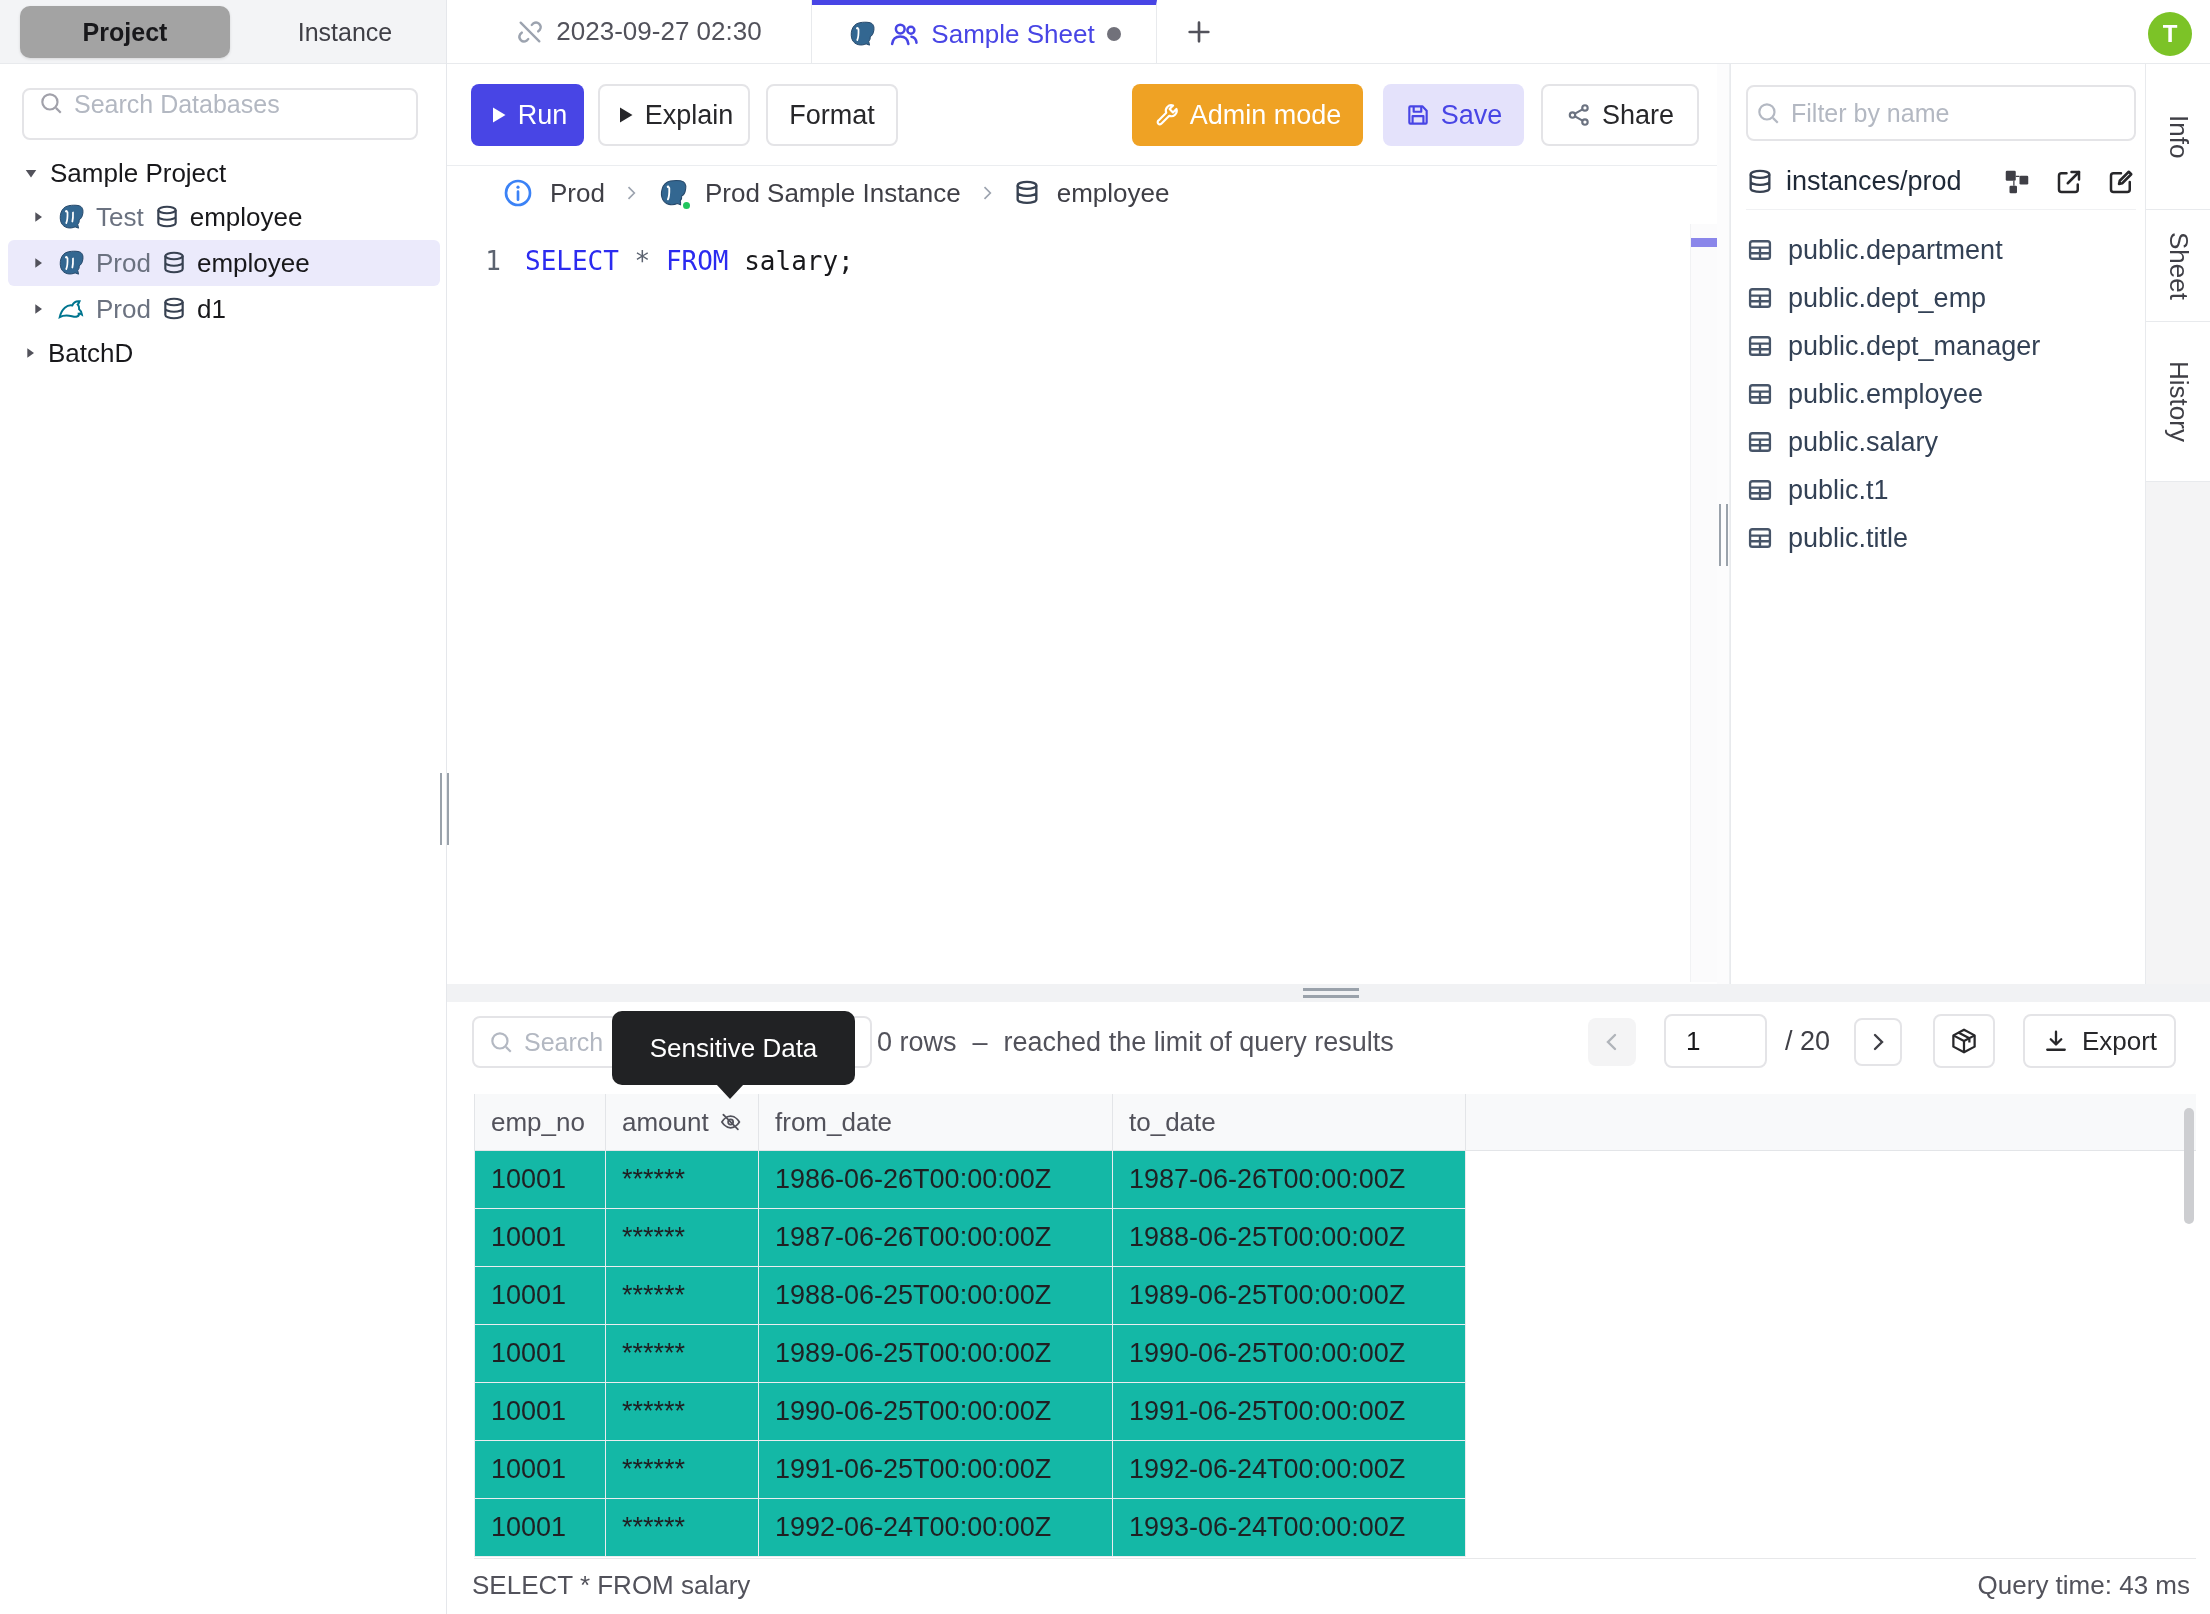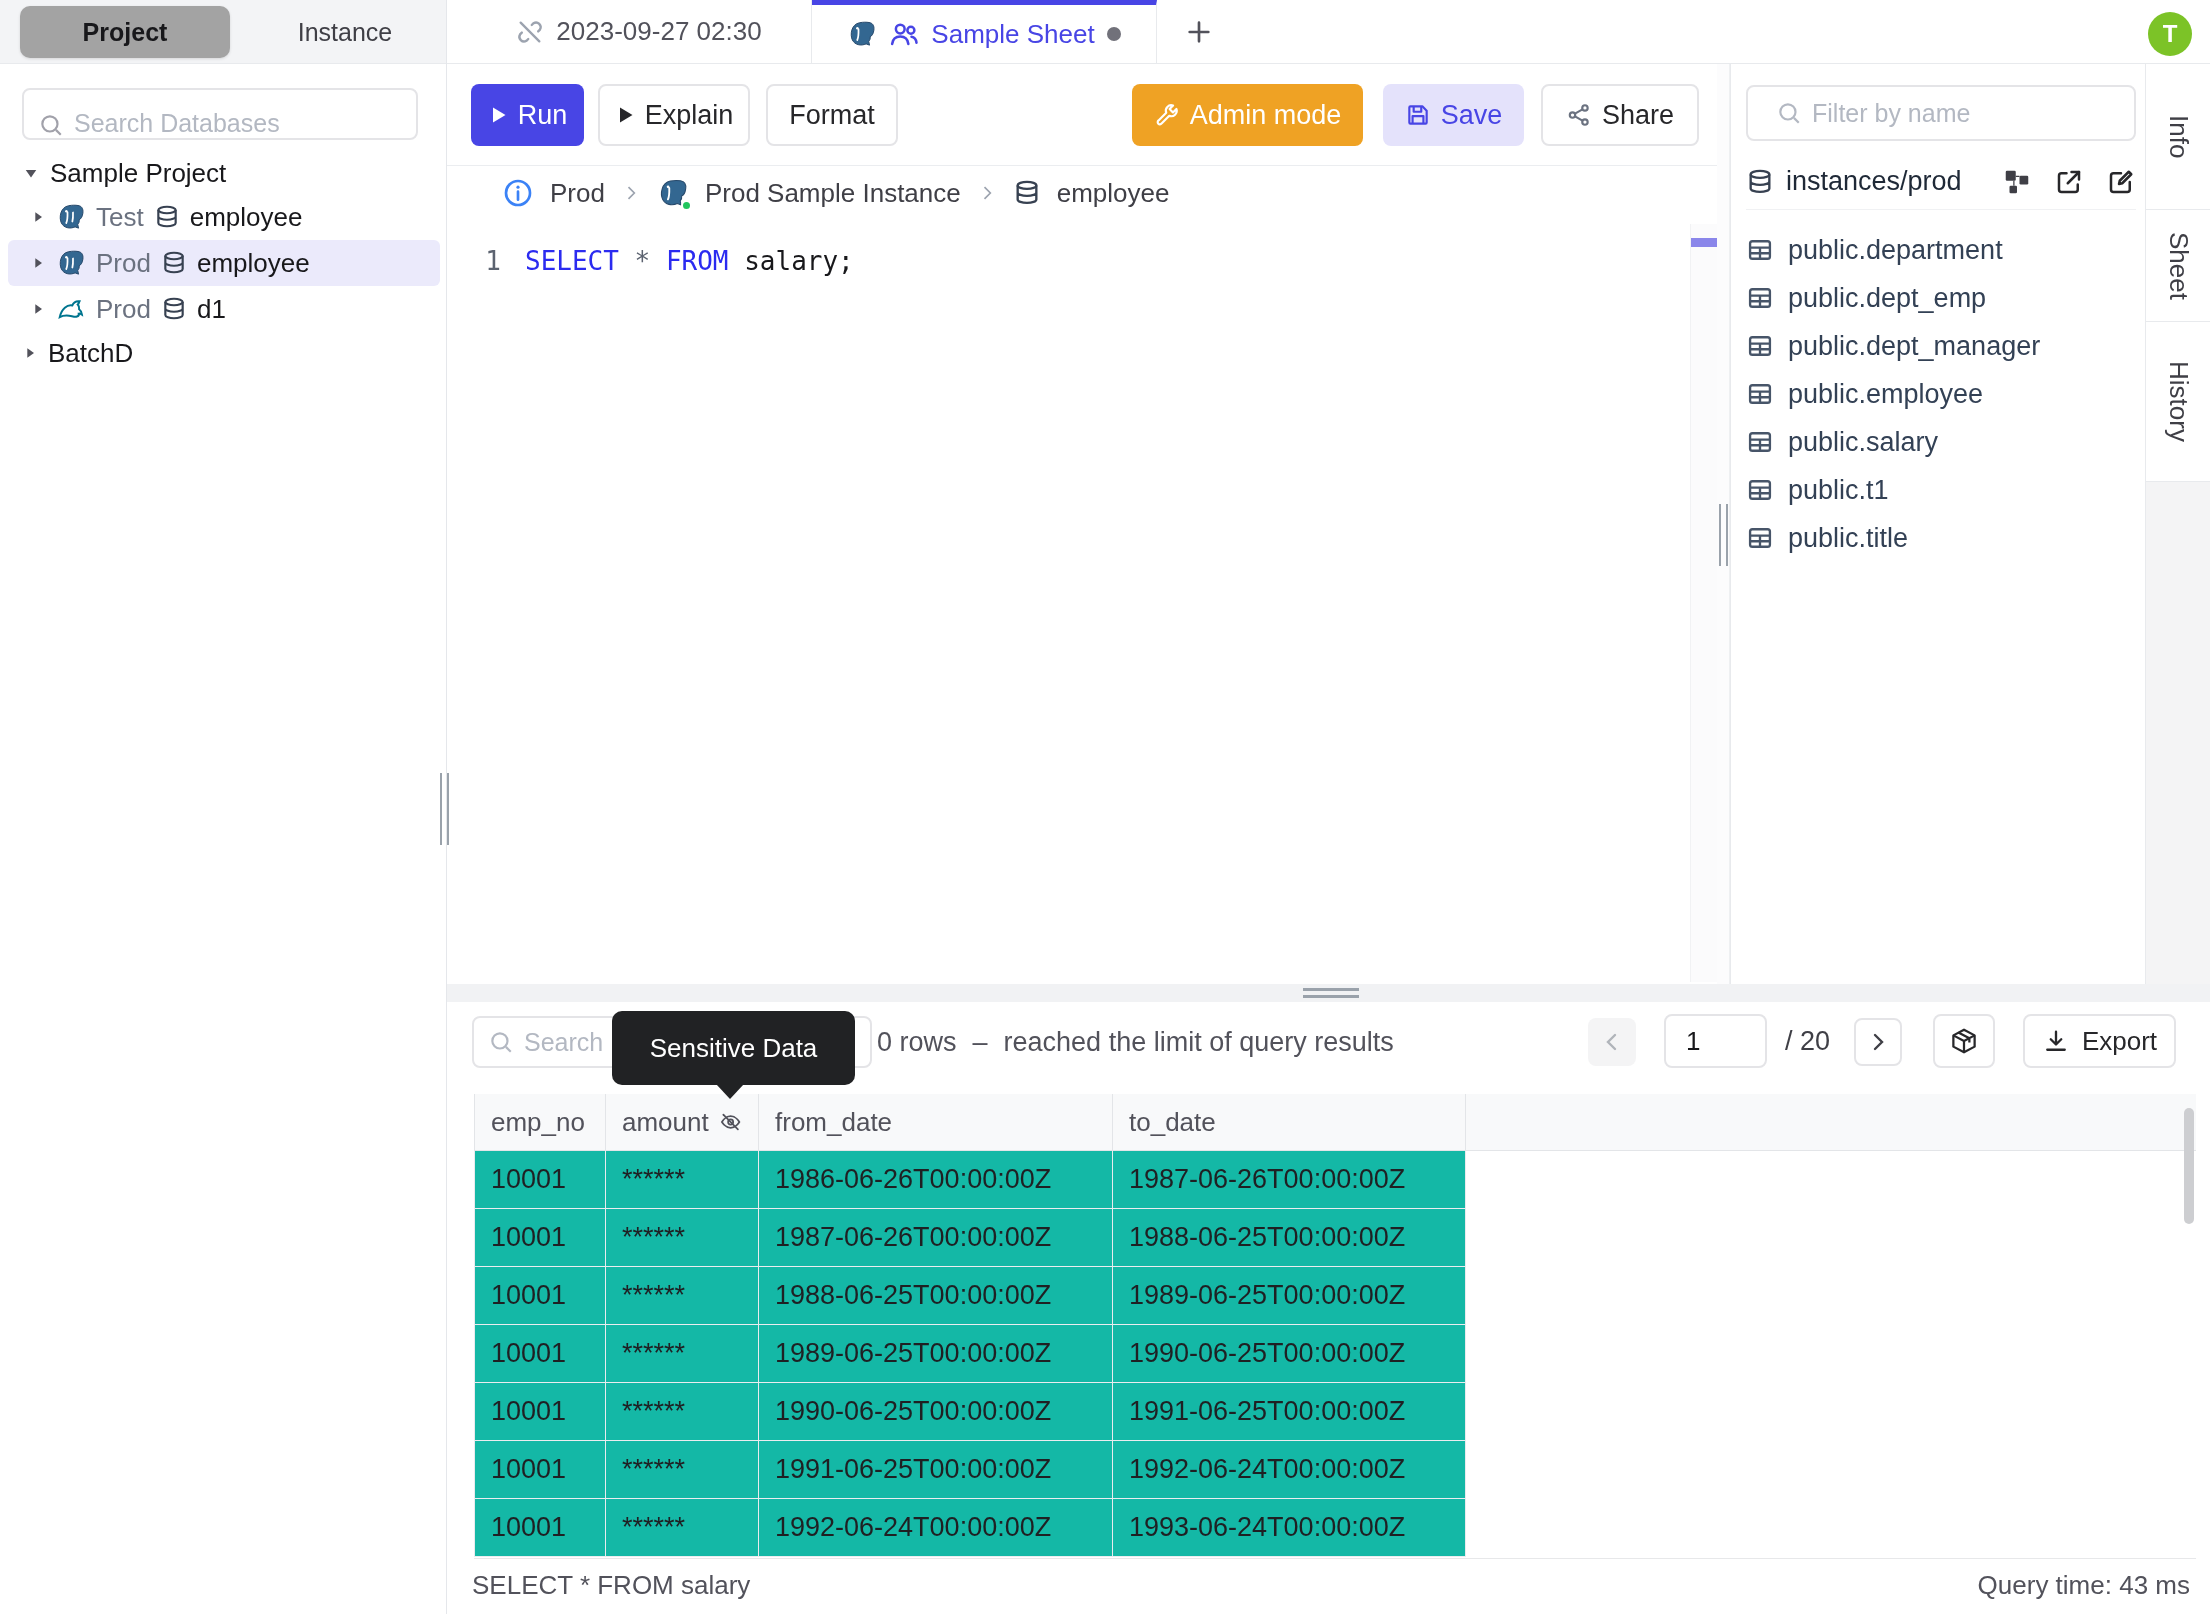--- a/index.html
+++ b/index.html
@@ -12,21 +12,21 @@
   .ico { flex: none; }
 
   
   .sidebar { position:absolute; left:0; top:0; width:447px; height:1614px; background:#fff; border-right:1px solid #e5e7eb; }
   .sb-tabs { position:absolute; left:0; top:0; width:100%; height:64px; background:#f3f4f6; border-bottom:1px solid #e8eaed; }
   .sb-tab { position:absolute; top:6px; height:52px; width:210px; display:flex; align-items:center; justify-content:center;
             font-size:25px; color:#3f3f46; font-weight:500; border-radius:10px; cursor:pointer; }
   .sb-tab.active { left:20px; background:#a3a3a3; color:#18181b; box-shadow:0 1px 3px rgba(0,0,0,.12);font-weight:bold; }
   .sb-tab.plain { left:218px;padding-left:44px; }
   .sb-search { position:absolute; left:22px; top:88px; width:396px; height:52px; border:2px solid #e4e4e7; border-radius:8px;
-               display:flex; align-items:flex-end; padding:0 14px; gap:10px; background:#fff; }
+               display:flex; align-items:flex-start; padding:0 14px; gap:10px; background:#fff; }
   .sb-search input, .filter input, .res-search input { border:none; outline:none; font-size:25px; color:#18181b; width:100%;
                font-family:"Liberation Sans",sans-serif; background:transparent; }
   .sb-search input::placeholder, .filter input::placeholder, .res-search input::placeholder { color:#b3b8c2; }
 
   .tree { position:absolute; left:8px; top:152px; width:432px; }
   .t-row { display:flex; align-items:center; height:46px; gap:10px; padding-left:14px; font-size:26px; color:#18181b; border-radius:6px; cursor:pointer; }
   .t-row.root { height:42px; }
   .t-row.child { padding-left:22px; }
   .t-row.selected { background:#ebeafb; }
   .t-env { color:#6b7280; }
@@ -74,21 +74,21 @@
   
   .vdivider { position:absolute; left:1717px; top:64px; width:13px; height:920px; background:#fcfcfd; border-right:1px solid #eef0f2; }
   .vhandle { position:absolute; left:2px; top:440px; display:flex; gap:5px; cursor:col-resize; }
   .vhandle span { width:2px; height:62px; background:#9aa2ab; }
   .sb-handle { position:absolute; left:440px; top:773px; display:flex; gap:5px; cursor:col-resize; z-index:5; }
   .sb-handle span { width:2px; height:72px; background:#9aa2ab; }
 
   
   .schema-panel { position:absolute; left:1730px; top:64px; width:415px; height:920px; background:#fff; border-left:1px solid #e8eaed; }
   .filter { position:absolute; left:15px; top:21px; width:390px; height:56px; border:2px solid #e4e4e7; border-radius:8px;
-            display:flex; align-items:center; padding:0 28px; gap:10px; }
+            display:flex; align-items:center; padding:0 7px; gap:10px; }
   .ip-row { position:absolute; left:15px; top:96px; width:390px; height:50px; display:flex; align-items:center; gap:12px;
             font-size:27px; color:#1f2937; border-bottom:1px solid #f0f1f3; padding-bottom:6px; }
   .ip-actions { margin-left:auto; display:flex; gap:22px; align-items:center; }
   .tbl-list { position:absolute; left:15px; top:162px; width:390px; }
   .tbl-item { display:flex; align-items:center; gap:14px; height:48px; font-size:27px; color:#334155; cursor:pointer; }
 
   
   .sidestrip { position:absolute; left:2145px; top:64px; width:65px; height:920px; background:#f4f4f5; border-left:1px solid #e8eaed; }
   .strip-tab { width:100%; background:#fff; border-bottom:1px solid #e8eaed; display:flex; align-items:center; justify-content:center; cursor:pointer; }
   .strip-tab span { writing-mode:vertical-rl; font-size:26px; color:#3f3f46; }

